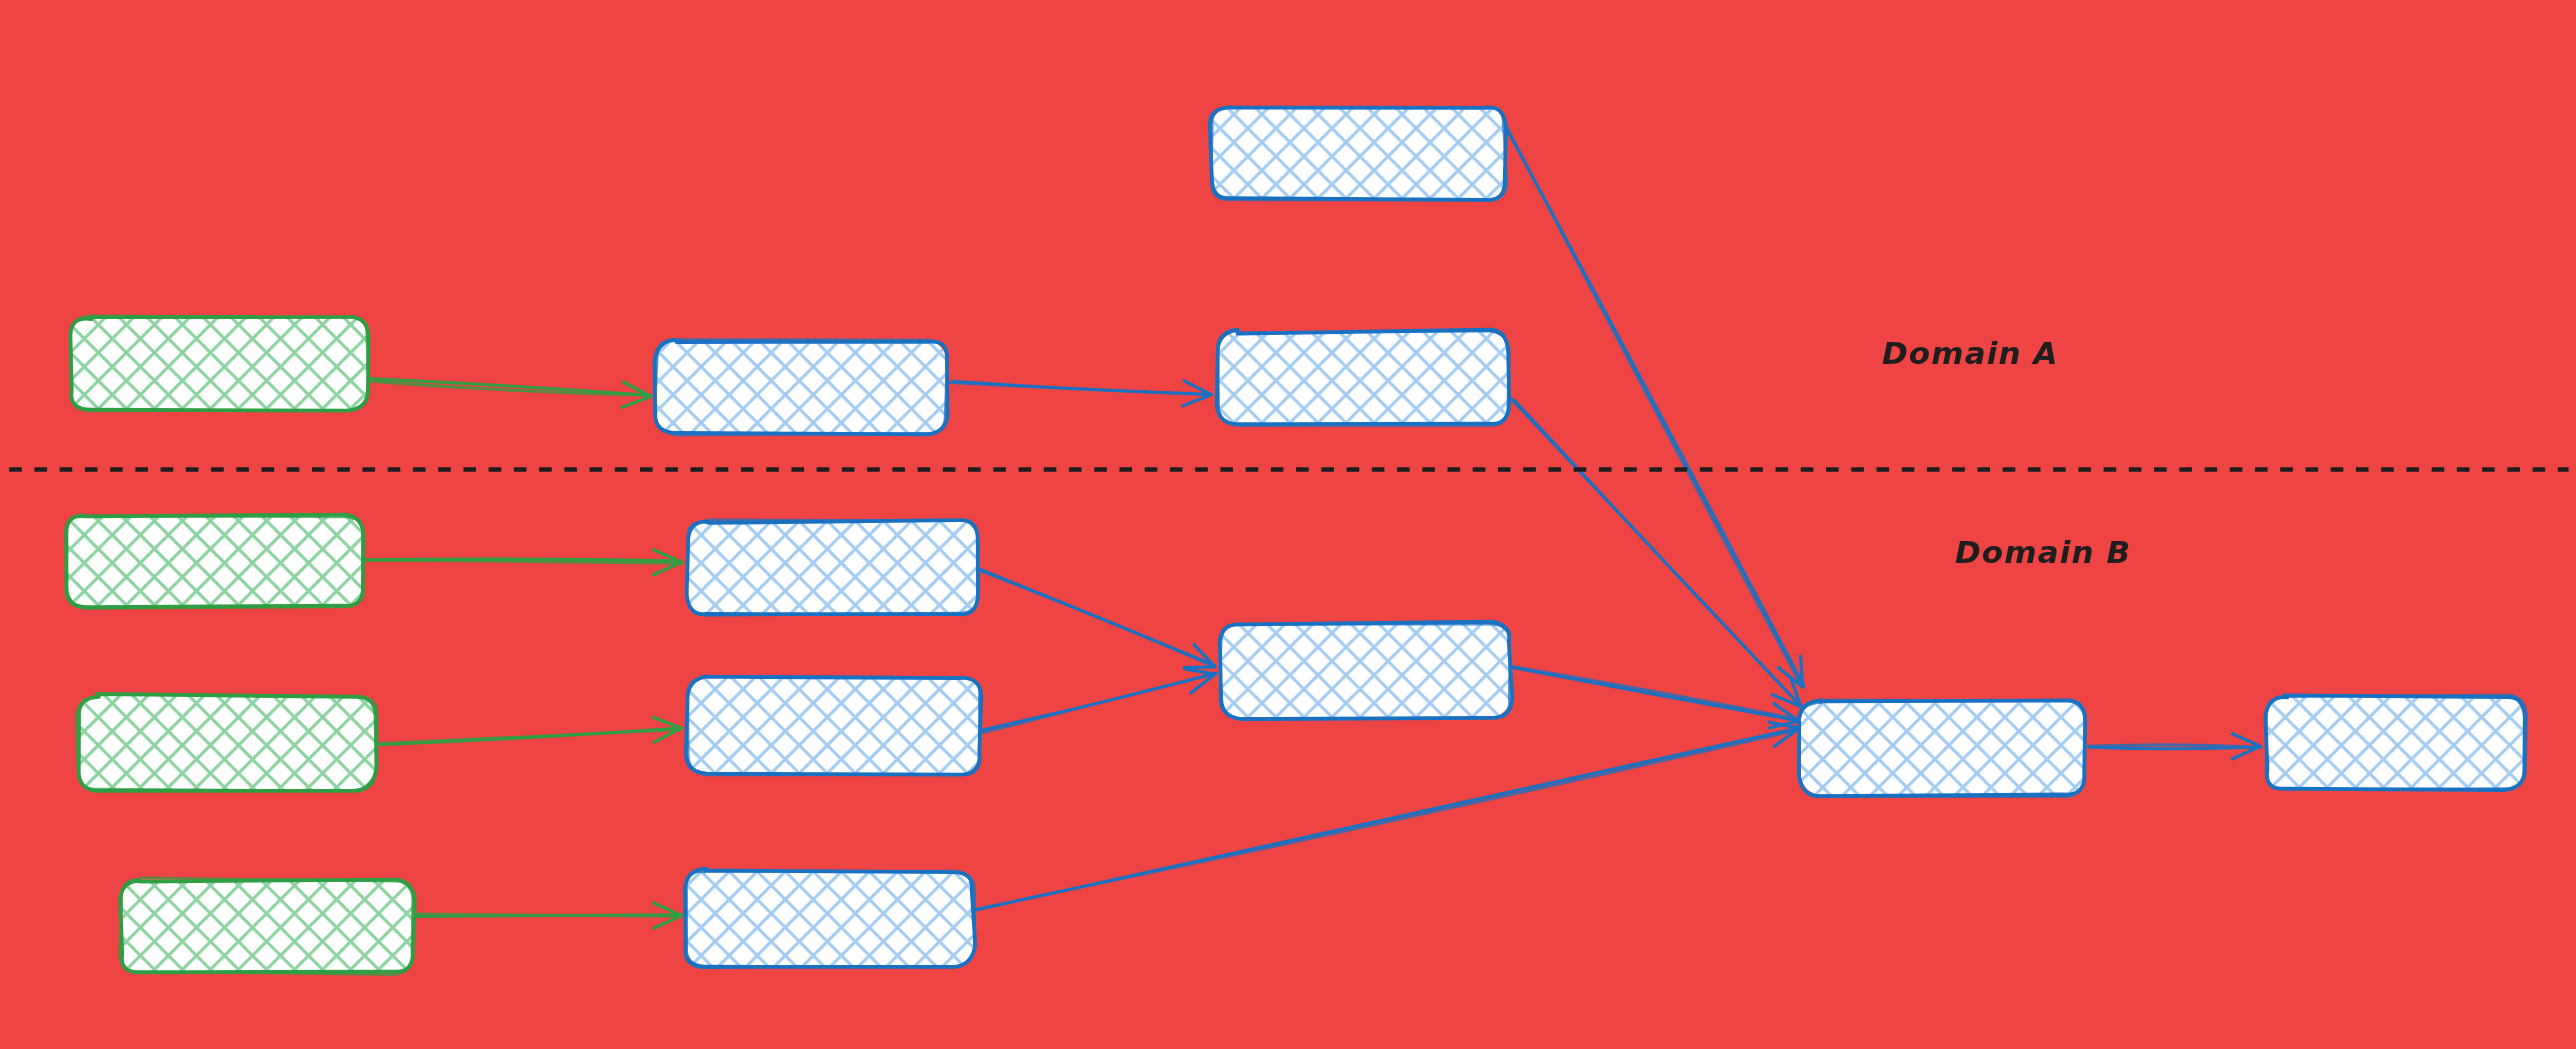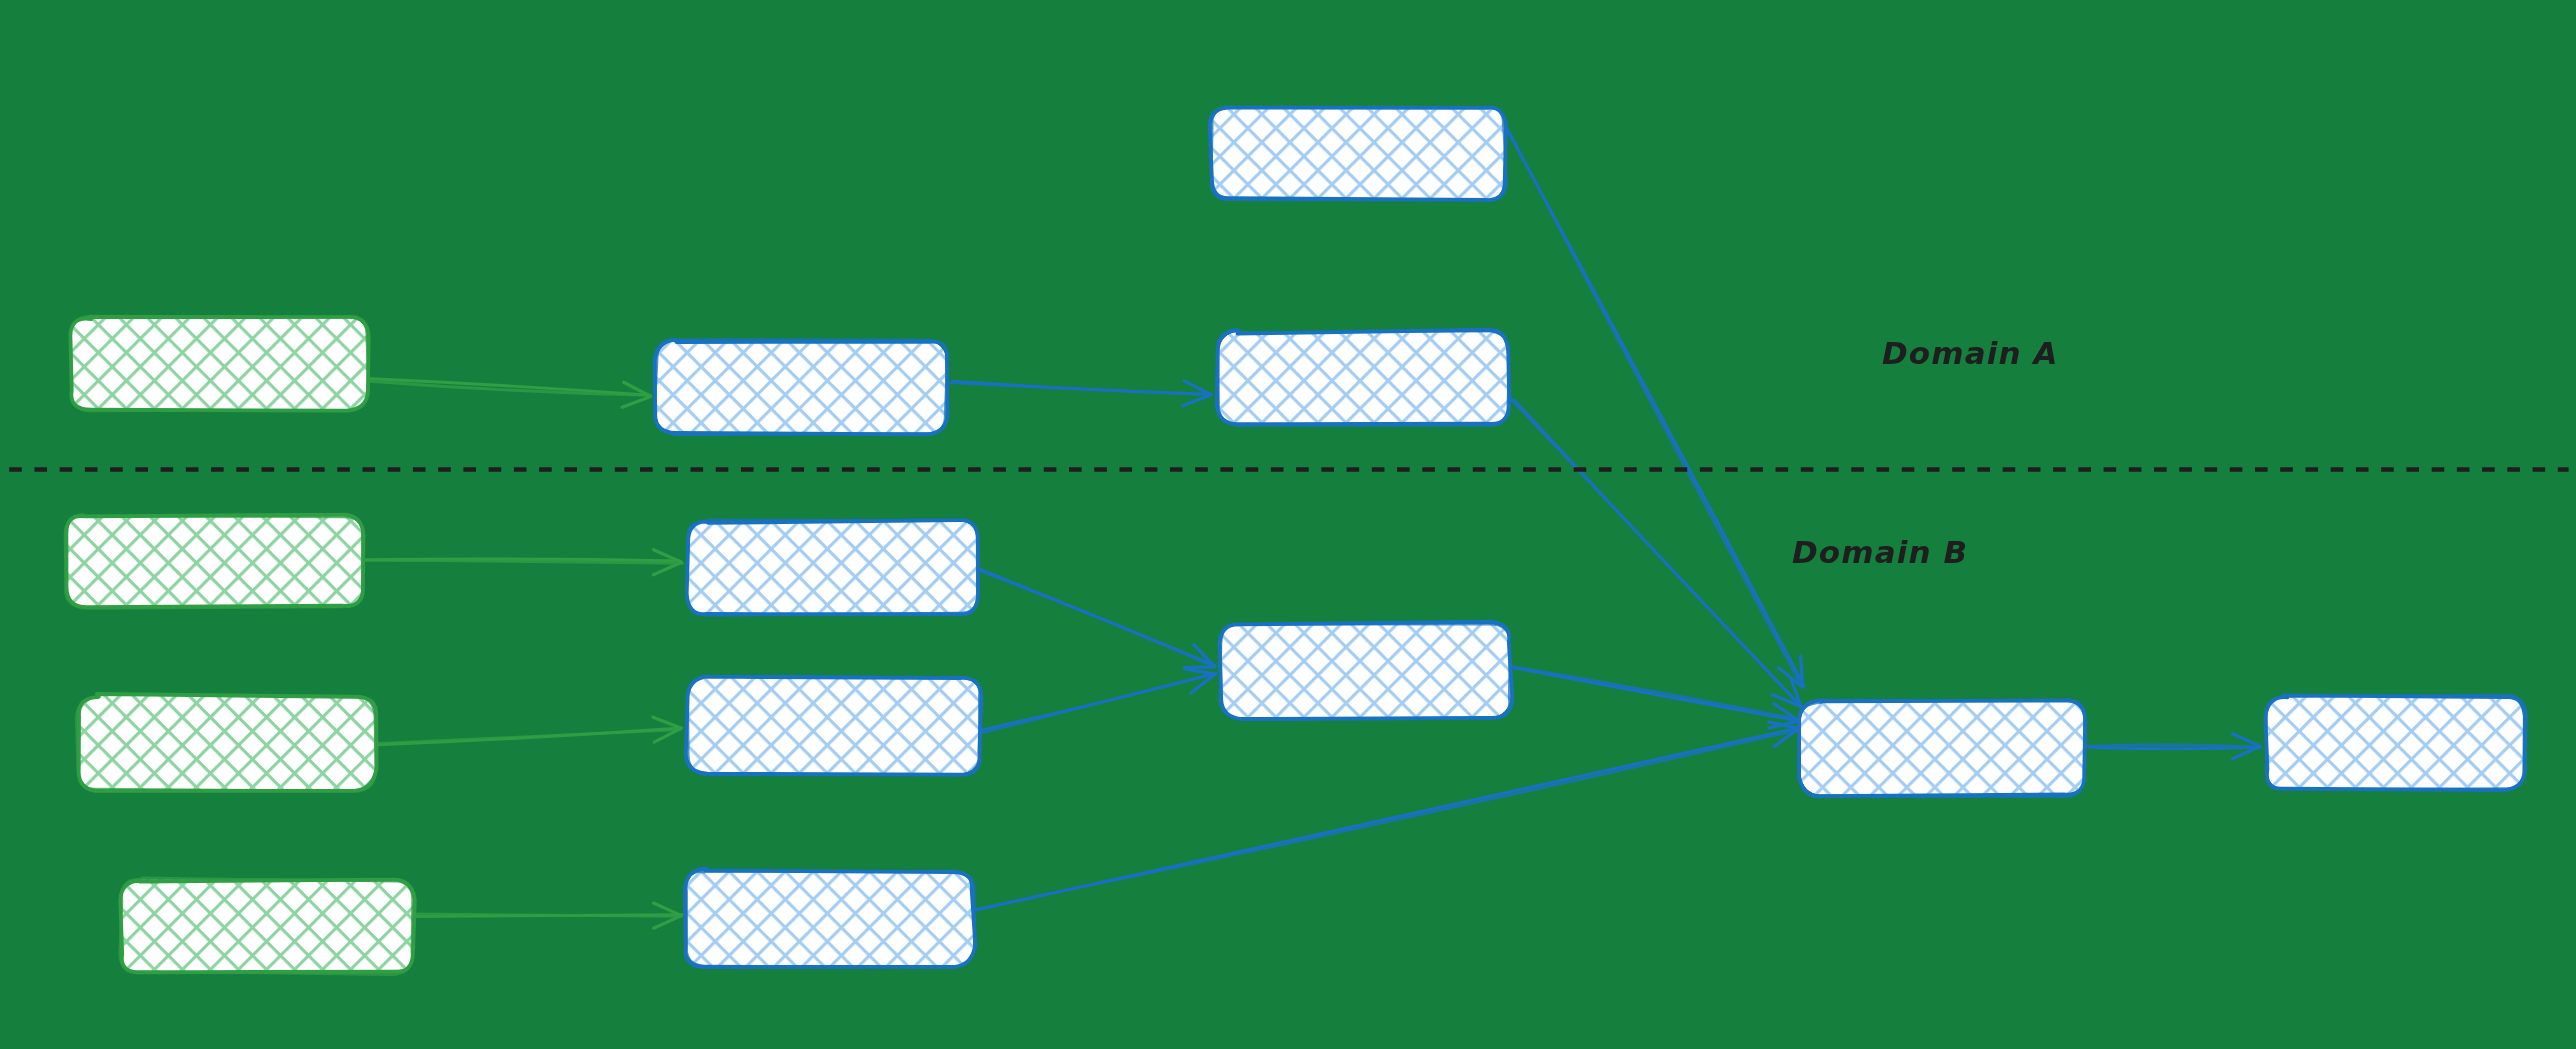--- a/index.html
+++ b/index.html
@@ -8,21 +8,21 @@
     padding: 0;
     background: #ffffff;
   }
   body {
     font-family: "DejaVu Sans", sans-serif;
   }
   #canvas-root {
     position: relative;
     width: 2576px;
     height: 1049px;
-    background: #15803d;
+    background: #ef4444;
     overflow: hidden;
   }
   #sketch {
     position: absolute;
     inset: 0;
     width: 2576px;
     height: 1049px;
     display: block;
   }
   .domain-label {
@@ -30,21 +30,21 @@
     font-family: "DejaVu Sans", sans-serif;
     font-size: 31px;
     font-weight: 600;
     font-style: italic;
     letter-spacing: 1.1px;
     color: #1e1e1e;
     white-space: nowrap;
     user-select: none;
   }
   #label-domain-a { left: 1882px; top: 335px; }
-  #label-domain-b { left: 1792px; top: 534px; }
+  #label-domain-b { left: 1955px; top: 534px; }
 </style>
 </head>
 <body>
 
 <div id="canvas-root">
 
   <svg id="sketch" viewBox="0 0 2858 1164" xmlns="http://www.w3.org/2000/svg">
     <defs>
       <pattern id="hatch-green" width="22" height="22" patternUnits="userSpaceOnUse" patternTransform="rotate(45)">
         <rect width="22" height="22" fill="#ffffff"></rect>

